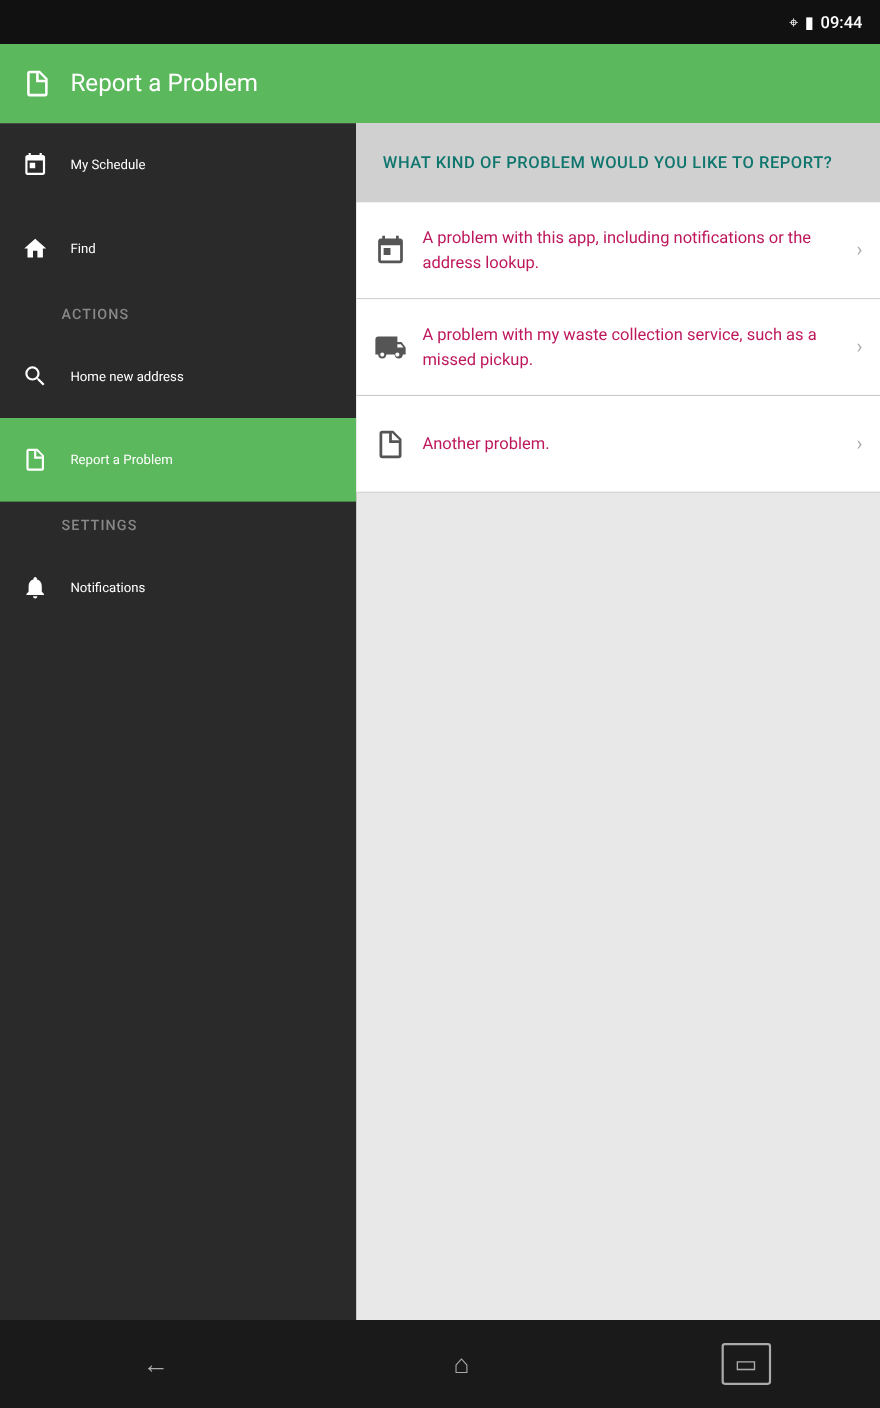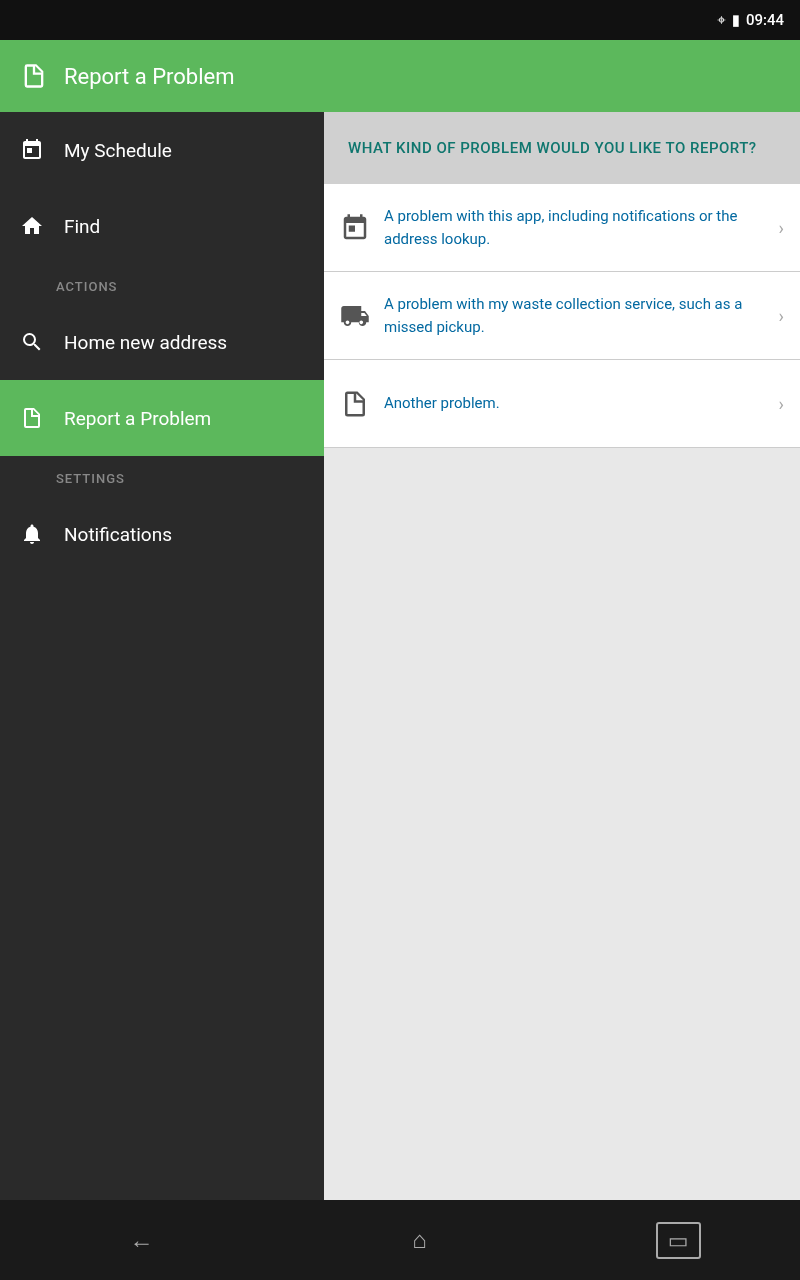--- a/index.html
+++ b/index.html
@@ -82,21 +82,21 @@
       padding: 0 20px;
       height: 76px;
       cursor: pointer;
       gap: 20px;
     }
     .sidebar-item.active {
       background: #5cb85c;
     }
     .sidebar-item-label {
       color: white;
-      font-size: 19px;
+      font-size: 12px;
       font-weight: 400;
     }
 
     .sidebar-section-header {
       padding: 10px 20px 6px 20px;
       height: 40px;
       display: flex;
       align-items: center;
       margin-left: 36px;
     }
@@ -143,21 +143,21 @@
       background: white;
       padding: 18px 16px;
       border-bottom: 1px solid #ccc;
       cursor: pointer;
       gap: 14px;
       min-height: 88px;
     }
     .option-text {
       flex: 1;
       font-size: 15px;
-      color: #0369a1;
+      color: #be185d;
       line-height: 1.5;
     }
     .option-chevron {
       color: #aaa;
       font-size: 18px;
       flex-shrink: 0;
     }
 
     
     .nav-bar {

